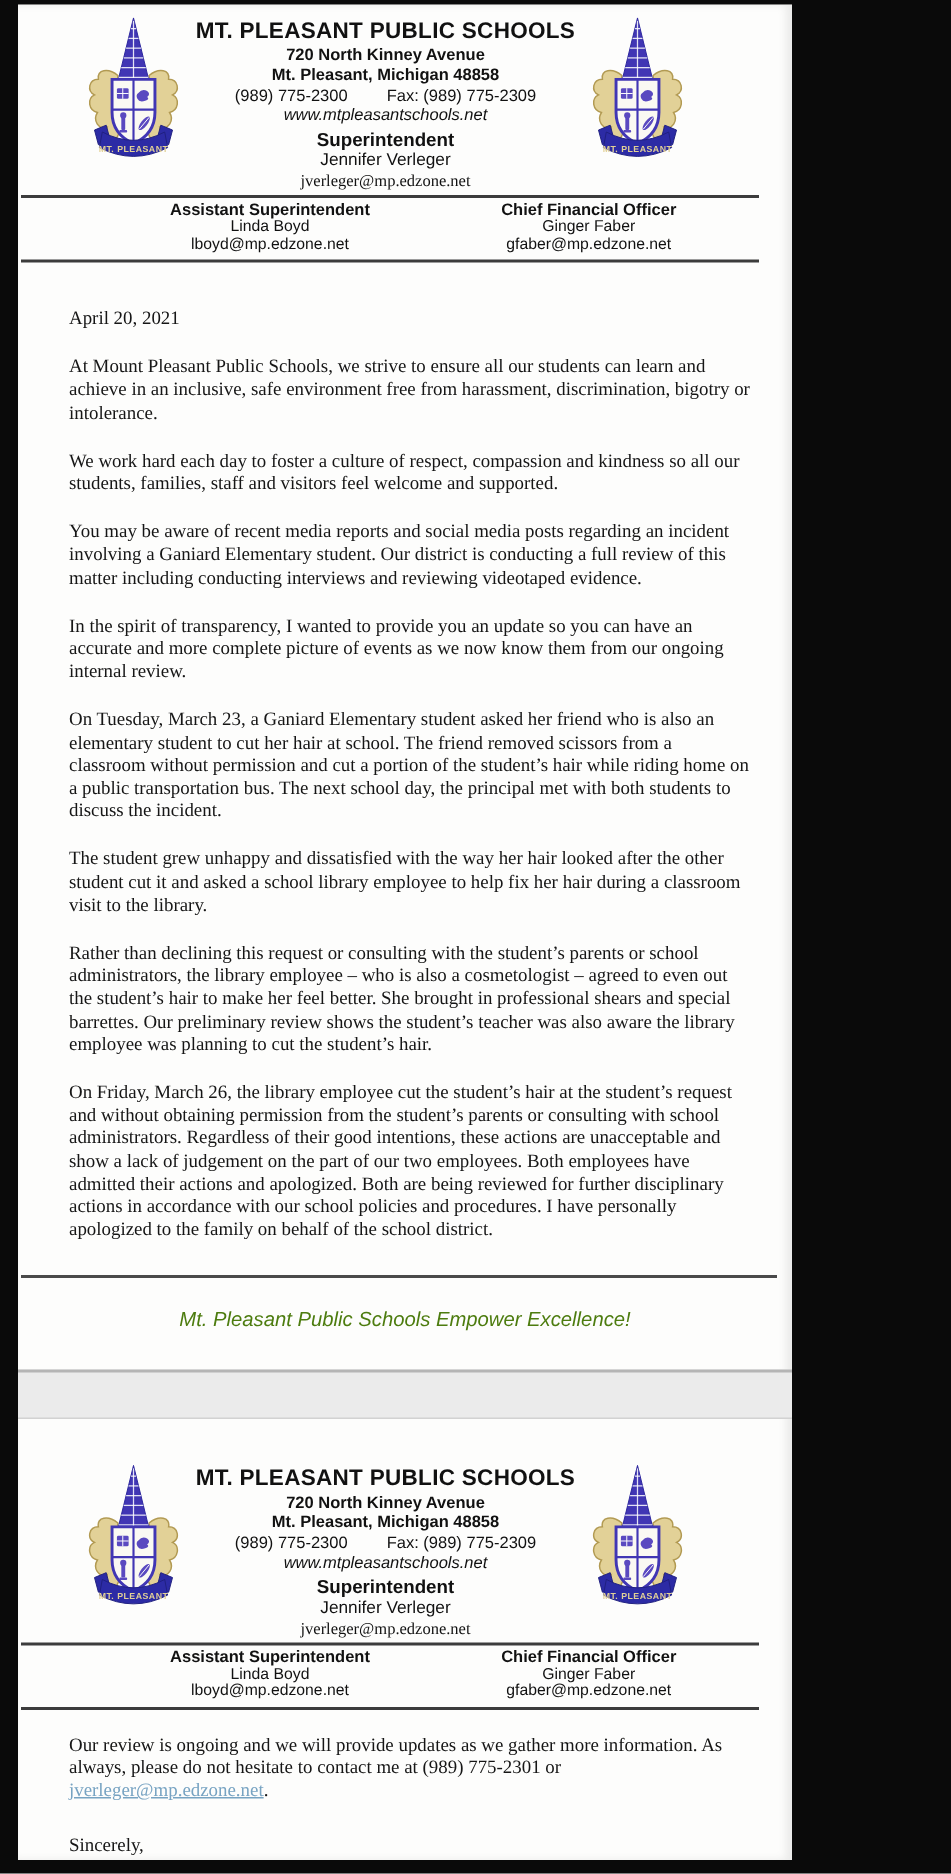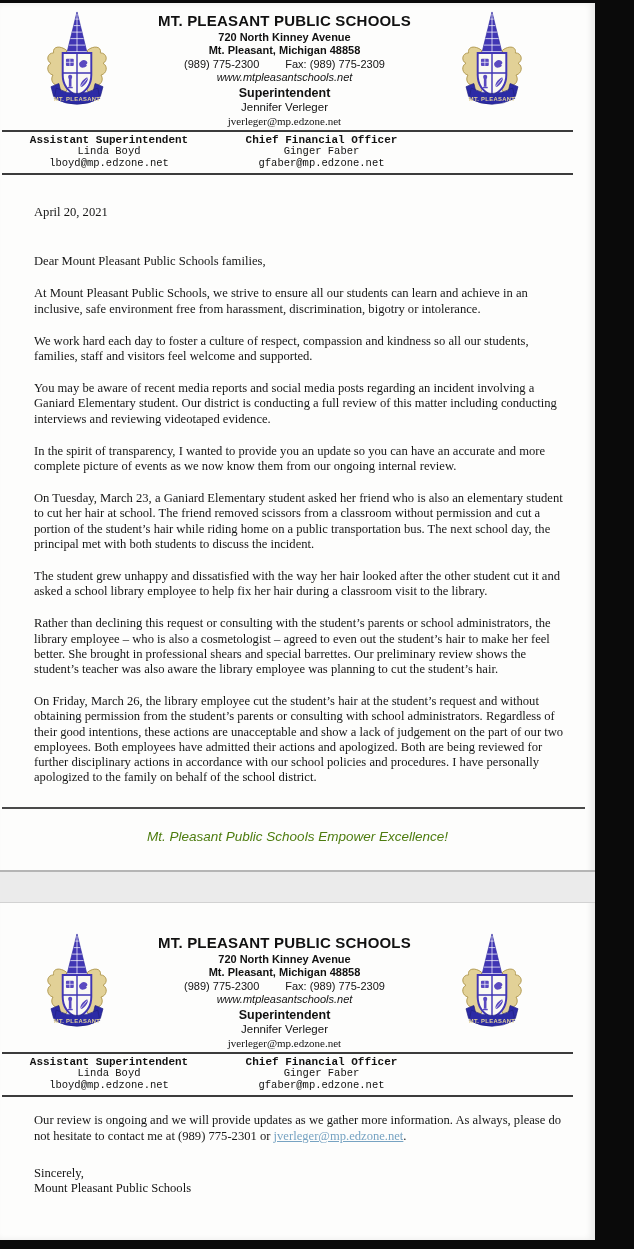--- a/index.html
+++ b/index.html
@@ -1,38 +1,38 @@
 <!DOCTYPE html>
 <html style="--crest-blue: #4136b4; --crest-purple: #5a49c0; --crest-gold: #e2d197; --crest-banner: #2c2ba5; --link-blue: #77a3c2;"><head>
 <meta charset="utf-8">
 <style>
   html,body{margin:0;padding:0;}
   body{
     width:634px;height:1249px;background:#0a0a0a;position:relative;
     font-family:"Liberation Serif", serif;
   }
   .page{
-    position:absolute;left:0;top:3px;width:595px;height:1237px;
+    position:absolute;left:12px;top:3px;width:516px;height:1237px;
     background:#fdfdfc;overflow:hidden;box-shadow:inset -4px 0 6px rgba(0,0,0,.08);
   }
   
   .letterhead{padding-top:5px;}
   .lh-top{display:flex;align-items:flex-start;padding:2px 70px 0 44px;}
   .crest{width:66px;height:104px;flex:0 0 auto;}
   .lh-center{flex:1;text-align:center;font-family:"Liberation Sans",sans-serif;color:#111;padding-top:2px;}
   .org-name{font-size:15px;font-weight:bold;letter-spacing:.2px;line-height:17px;}
   .addr{font-size:11px;font-weight:bold;line-height:13px;margin-top:2px;}
   .phone-line{font-size:11px;line-height:13px;margin-top:1px;}
   .phone-line .gap{display:inline-block;width:26px;}
   .website{font-size:11px;line-height:13px;font-style:italic;}
   .sup-title{font-size:12.5px;font-weight:bold;line-height:15px;margin-top:2px;}
   .sup-name{font-size:11.5px;line-height:13px;}
   .sup-email{font-family:"Liberation Serif",serif;font-size:11px;line-height:13px;margin-top:1px;}
   .lh-rule{border:none;border-top:2px solid #3c3c3c;margin:2px 22px 0 2px;}
-  .officers{display:flex;justify-content:flex-start;padding:2px 0 2px 0;font-family:Liberation Mono, monospace;color:#111;}
+  .officers{display:flex;justify-content:flex-end;padding:2px 0 2px 0;font-family:Liberation Sans, sans-serif;color:#111;}
   .officer{text-align:center;}
   .officer.left{width:210px;margin-left:4px;}
   .officer.right{width:215px;margin-right:28px;}
   .officer .o-title{font-size:11px;font-weight:bold;line-height:12px;}
   .officer .o-name{font-size:10.5px;line-height:11.5px;}
   .officer .o-email{font-size:10.5px;line-height:11.5px;}
   
   .body{padding:0 26px 0 34px;color:#161616;font-size:12.6px;line-height:15.2px;}
   .body p{margin:17px 0 0 0;}
   p.date{margin-top:30px;}
@@ -139,21 +139,20 @@
         <div class="o-title">Chief Financial Officer</div>
         <div class="o-name">Ginger Faber</div>
         <div class="o-email">gfaber@mp.edzone.net</div>
       </div>
     </div>
     <hr class="lh-rule">
   </div>
 
   <div class="body">
     <p class="date">April 20, 2021</p>
-    <p class="salutation">Dear Mount Pleasant Public Schools families,</p>
     <p>At Mount Pleasant Public Schools, we strive to ensure all our students can learn and achieve in an inclusive, safe environment free from harassment, discrimination, bigotry or intolerance.</p>
     <p>We work hard each day to foster a culture of respect, compassion and kindness so all our students, families, staff and visitors feel welcome and supported.</p>
     <p>You may be aware of recent media reports and social media posts regarding an incident involving a Ganiard Elementary student. Our district is conducting a full review of this matter including conducting interviews and reviewing videotaped evidence.</p>
     <p>In the spirit of transparency, I wanted to provide you an update so you can have an accurate and more complete picture of events as we now know them from our ongoing internal review.</p>
     <p>On Tuesday, March 23, a Ganiard Elementary student asked her friend who is also an elementary student to cut her hair at school. The friend removed scissors from a classroom without permission and cut a portion of the student’s hair while riding home on a public transportation bus. The next school day, the principal met with both students to discuss the incident.</p>
     <p>The student grew unhappy and dissatisfied with the way her hair looked after the other student cut it and asked a school library employee to help fix her hair during a classroom visit to the library.</p>
     <p>Rather than declining this request or consulting with the student’s parents or school administrators, the library employee – who is also a cosmetologist – agreed to even out the student’s hair to make her feel better. She brought in professional shears and special barrettes. Our preliminary review shows the student’s teacher was also aware the library employee was planning to cut the student’s hair.</p>
     <p>On Friday, March 26, the library employee cut the student’s hair at the student’s request and without obtaining permission from the student’s parents or consulting with school administrators. Regardless of their good intentions, these actions are unacceptable and show a lack of judgement on the part of our two employees. Both employees have admitted their actions and apologized. Both are being reviewed for further disciplinary actions in accordance with our school policies and procedures. I have personally apologized to the family on behalf of the school district.</p>
   </div>
 

